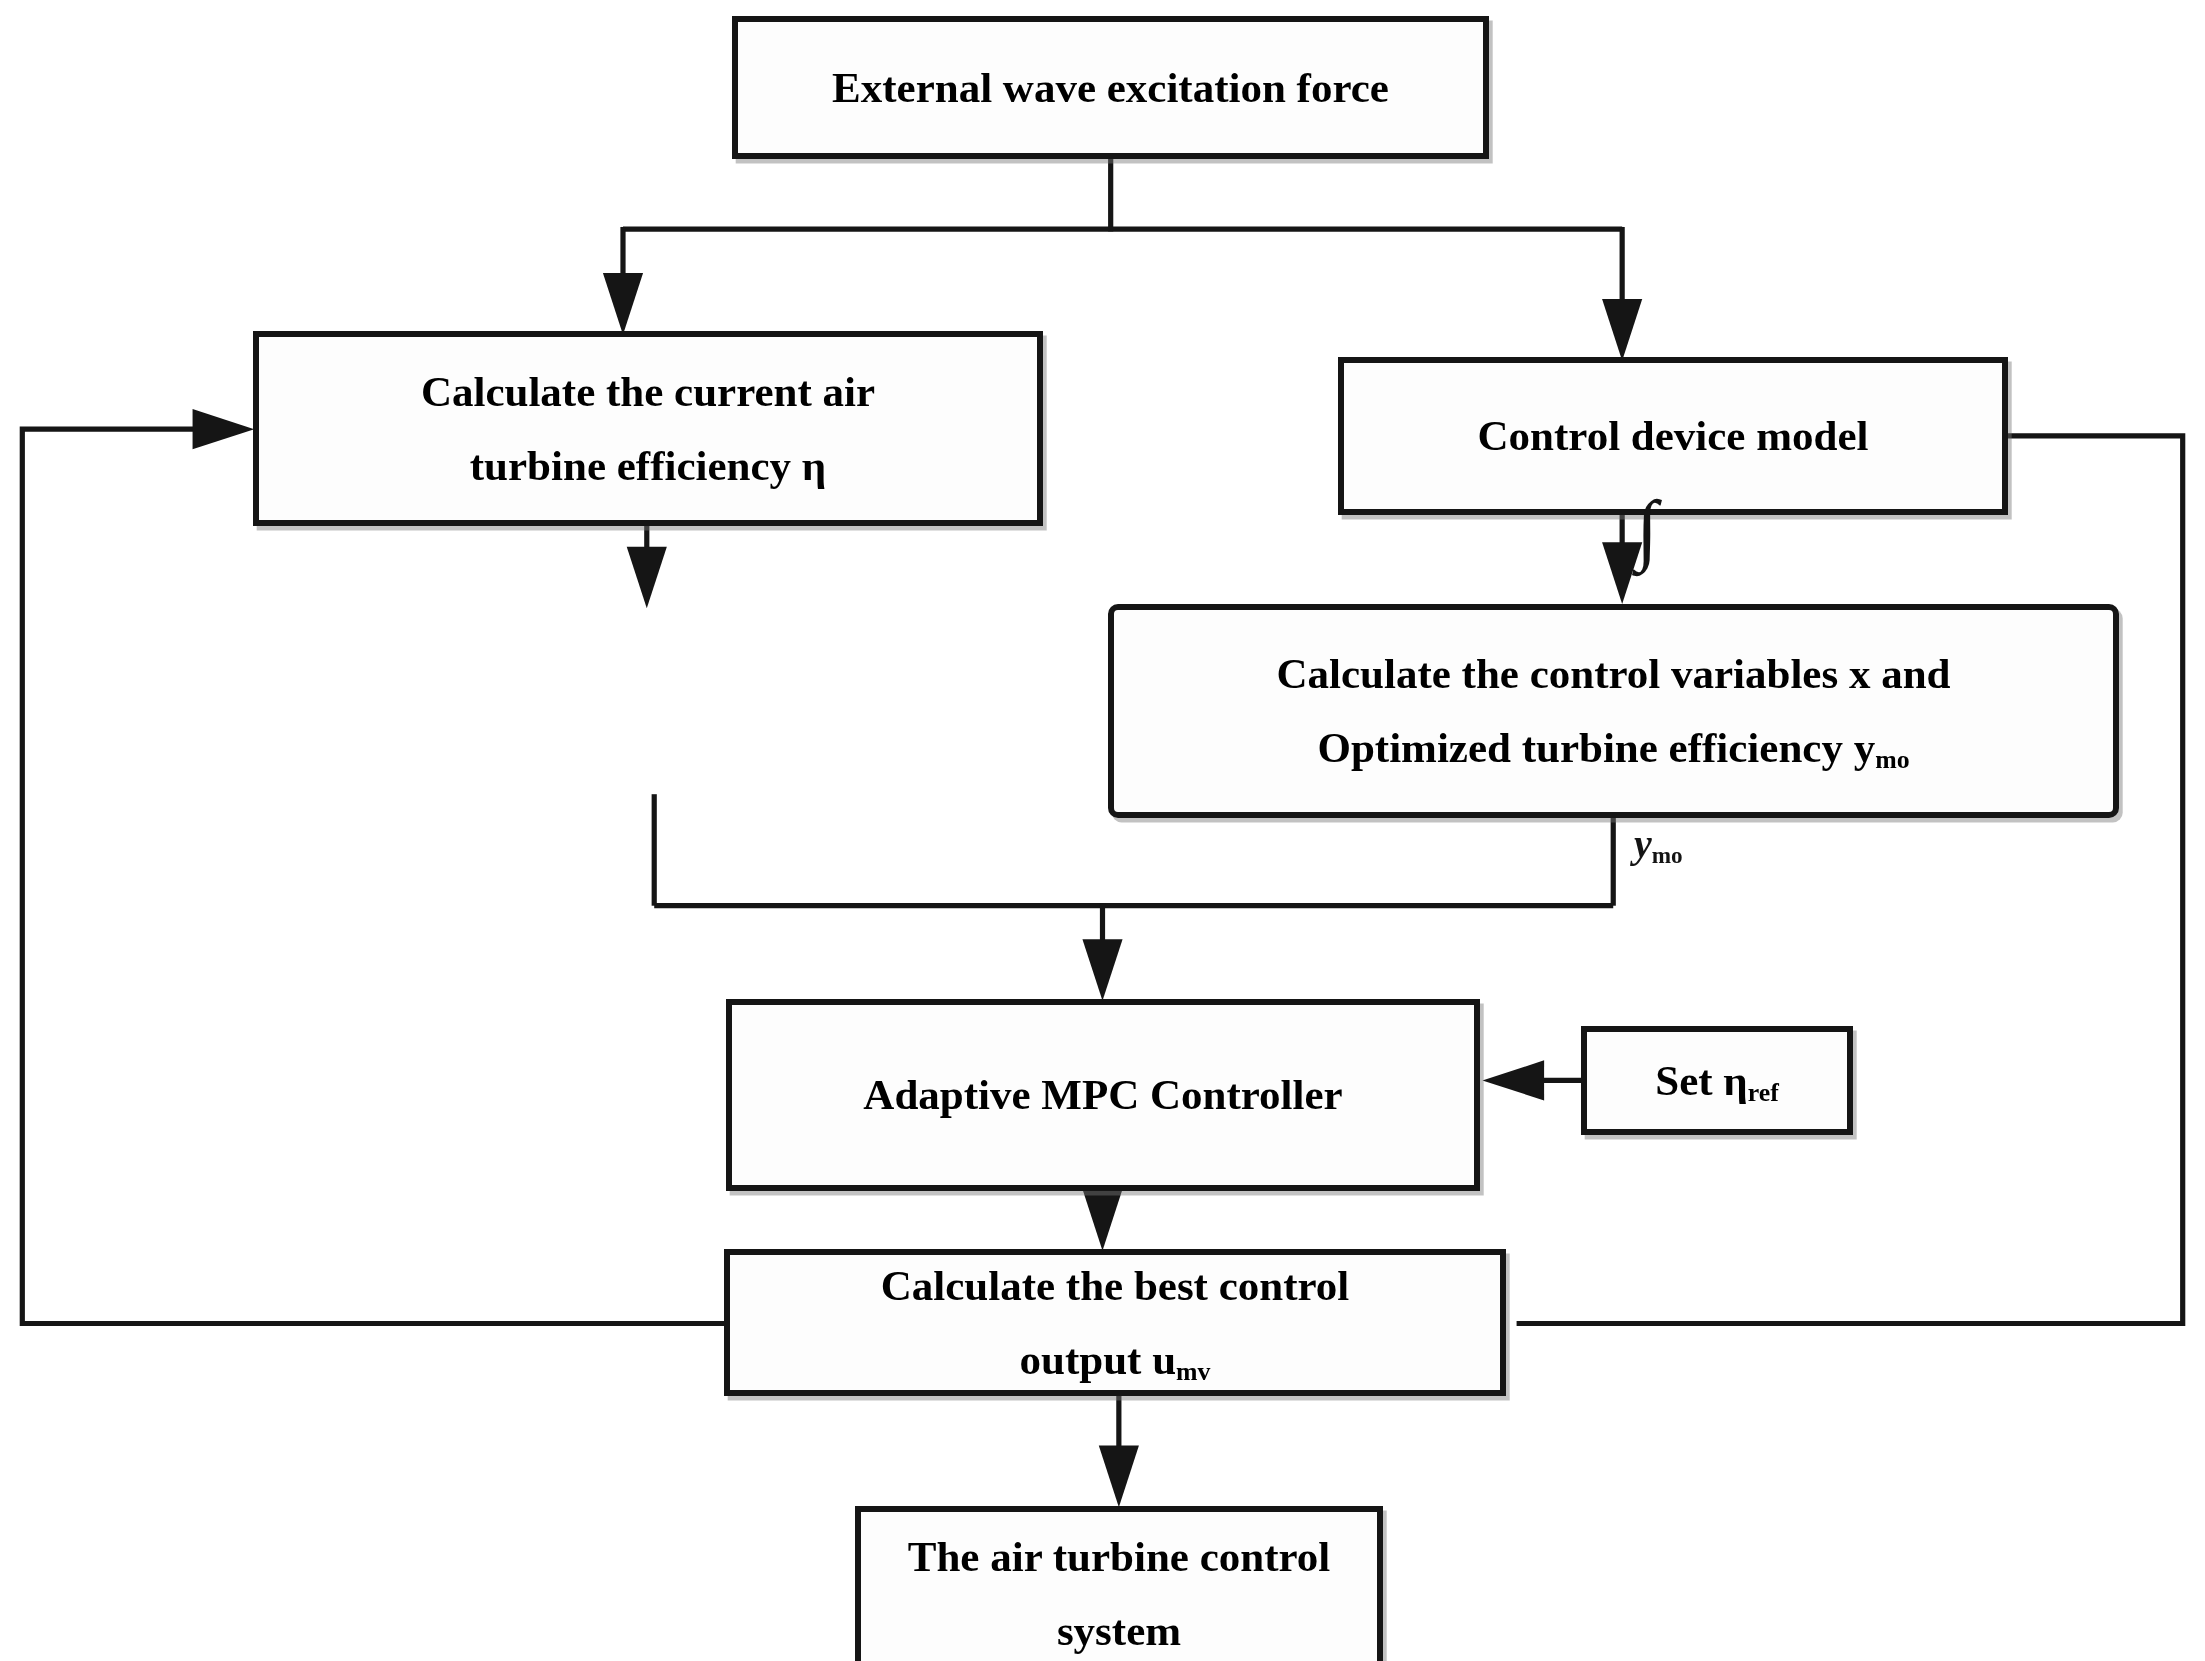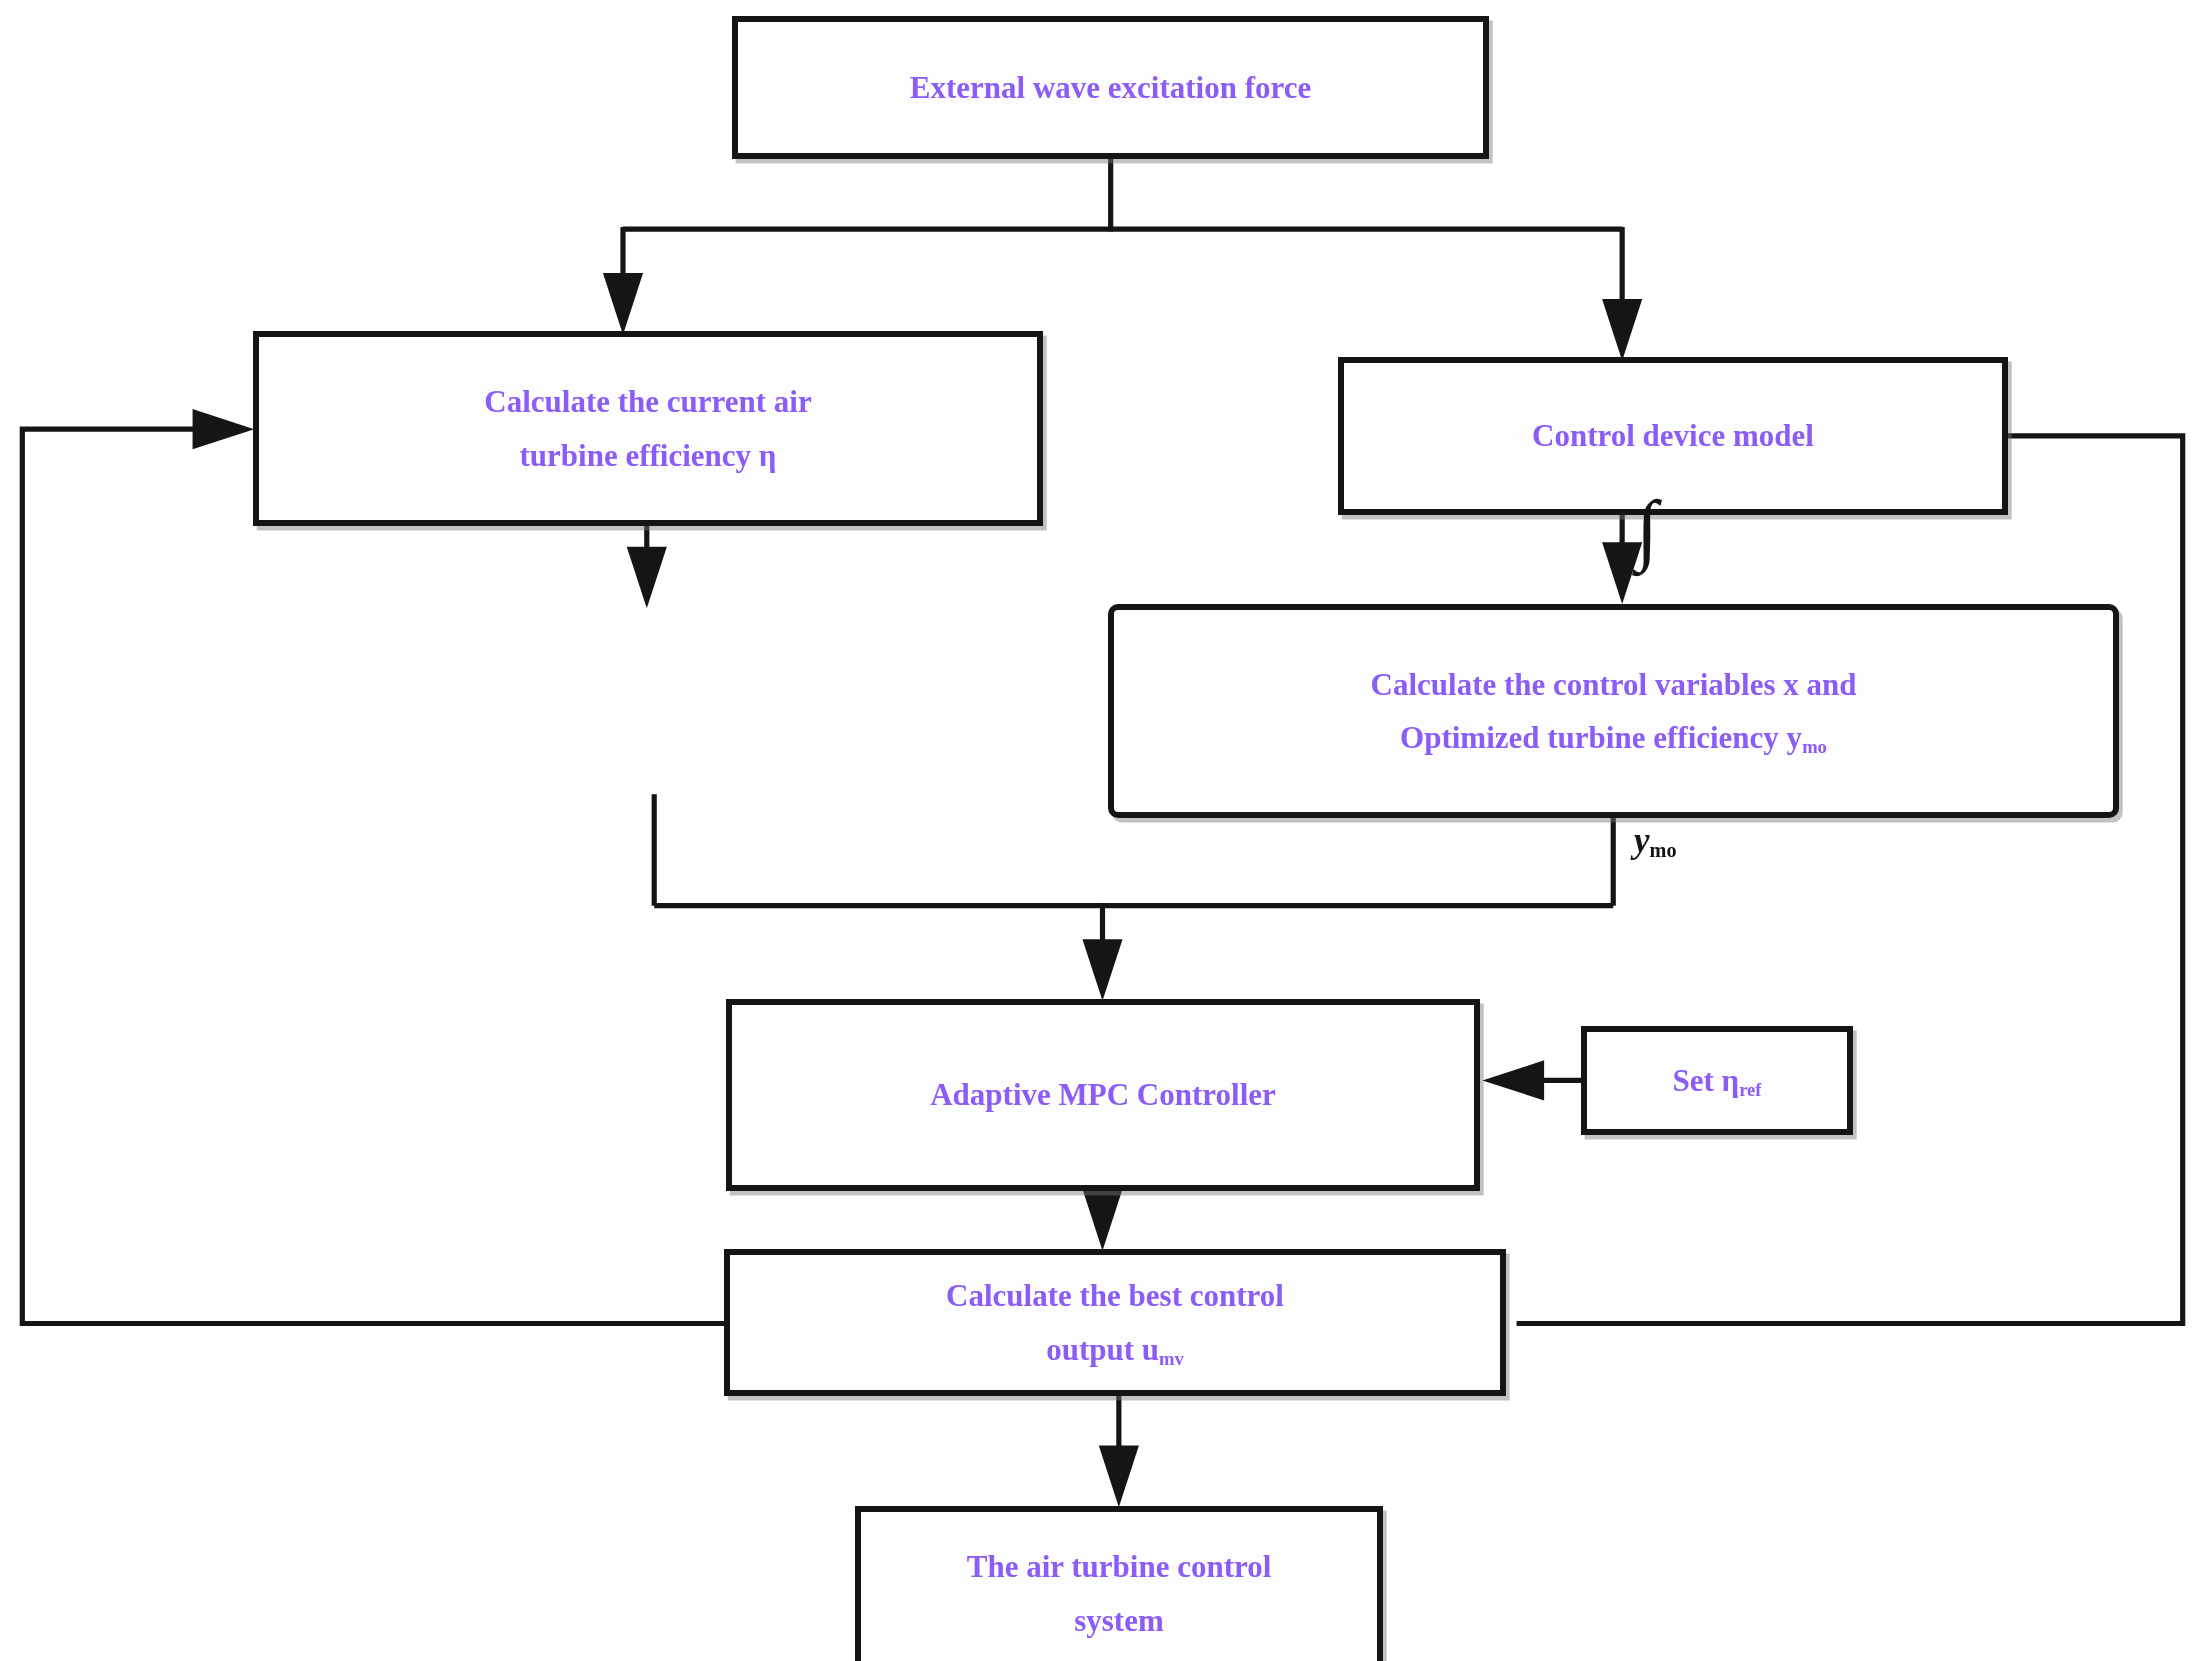--- a/index.html
+++ b/index.html
@@ -27,23 +27,23 @@
     box-sizing: border-box;
     border: 6.7px solid #151515;
     background: #fdfdfd;
     box-shadow: 3.7px 4.5px 0 rgba(120,120,120,0.45);
     display: flex;
     flex-direction: column;
     align-items: center;
     justify-content: center;
     text-align: left;
     font-weight: 700;
-    font-size: 31px;
+    font-size: 43px;
     line-height: 1.72;
-    color: #8b5cf6;
+    color: #000000;
   }
   .box-line { display: block; white-space: nowrap; }
   sub {
     font-size: 0.60em;
     line-height: 0;
     vertical-align: -0.25em;
   }
   
   #box-wave   { left: 732px;  top: 16.4px;   width: 757px; height: 143px; }
   #box-eff    { left: 253px;  top: 331px;  width: 790px; height: 195px; }
@@ -60,21 +60,21 @@
     font-weight: 600;
     color: #141414;
   }
   #label-integral {
     left: 1636px; top: 489px;
     font-size: 79px;
     line-height: 1;
   }
   #label-ymo {
     left: 1634px; top: 822px;
-    font-size: 35px;
+    font-size: 40px;
     font-style: italic;
     line-height: 1.1;
   }
   #label-ymo sub { font-style: normal; font-size: 0.58em; }
   .wire { stroke: #151515; stroke-width: 7; fill: none; }
   .head { fill: #151515; stroke: none; }
 </style>
 </head>
 <body>
 

